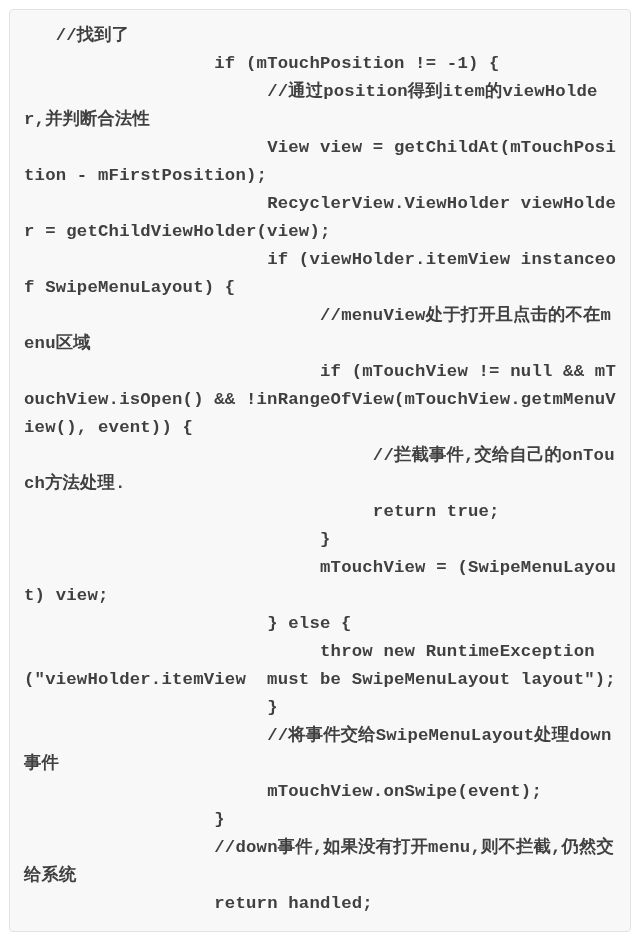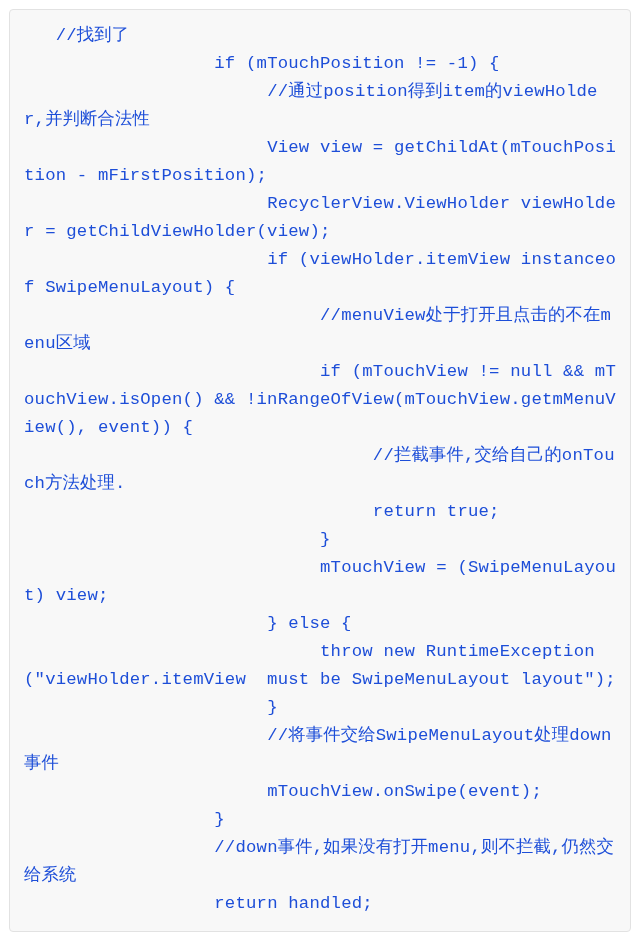--- a/index.html
+++ b/index.html
@@ -10,25 +10,26 @@
       left: 9px;
       top: 9px;
       width: 622px;
       height: 923px;
       background: #f8f8f8;
       border: 1px solid #e2e2e2;
       border-radius: 4px;
       padding: 12px 14px;
       font-size: 17.3px;
       line-height: 28px;
-      color: #1d4ed8;
+      color: #404040;
       letter-spacing: 0.2px;
       white-space: pre-wrap;
       word-break: break-all;
       overflow: hidden;
+      font-weight: bold;
     }
   </style>
 </head>
 <body>
 
 <div class="code-block"><span>   //找到了</span>
 <span>                  if (mTouchPosition != -1) {</span>
 <span>                       //通过position得到item的viewHolder,并判断合法性</span>
 <span>                       View view = getChildAt(mTouchPosition - mFirstPosition);</span>
 <span>                       RecyclerView.ViewHolder viewHolder = getChildViewHolder(view);</span>

